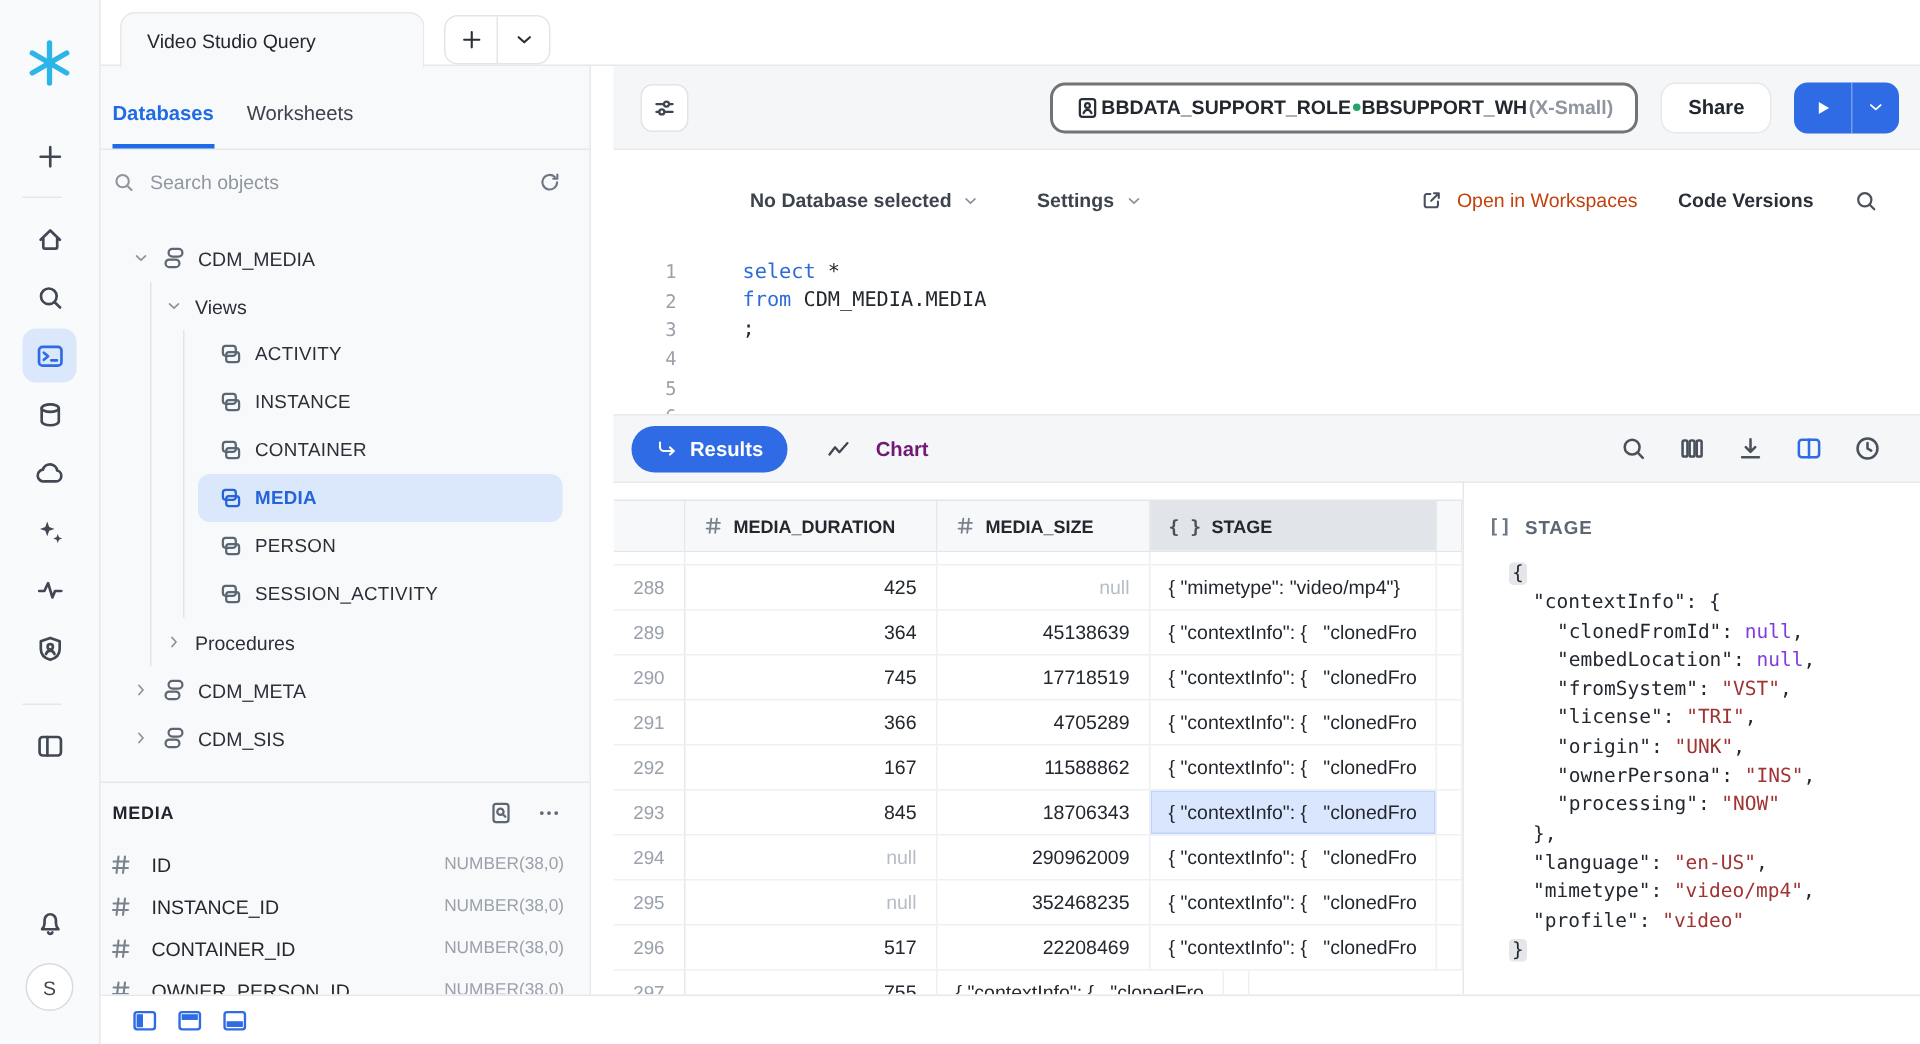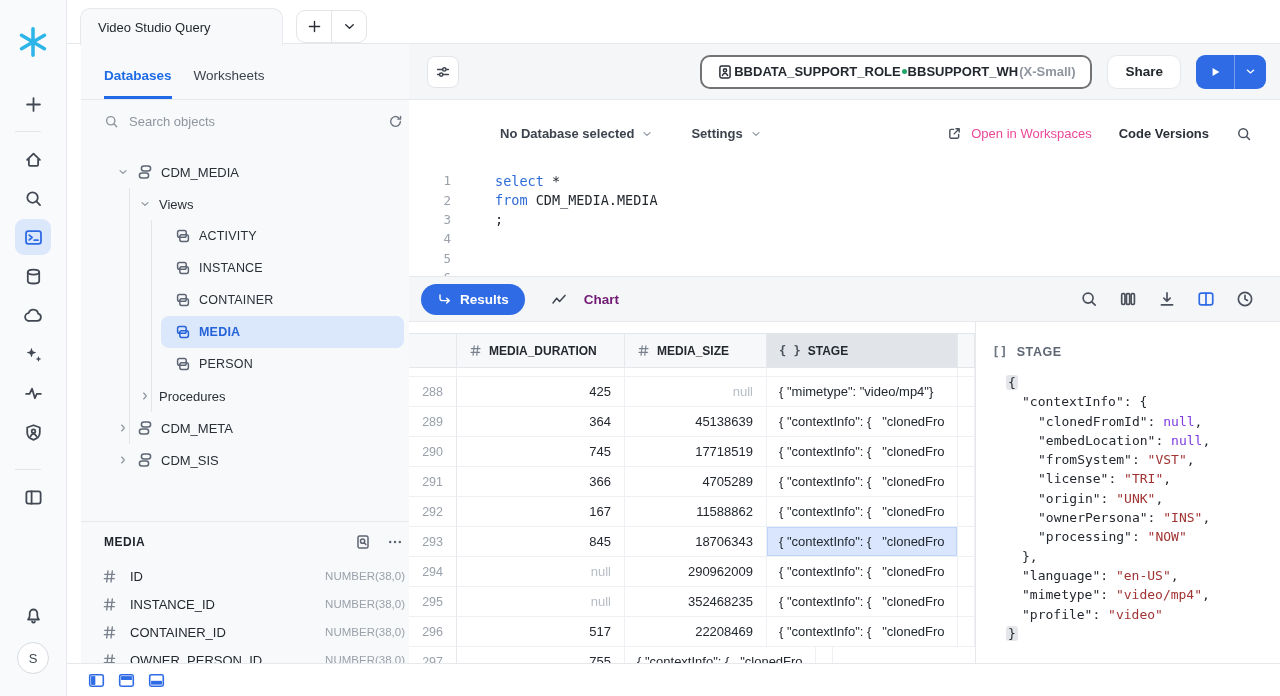--- a/index.html
+++ b/index.html
@@ -22,21 +22,21 @@
 
   
   .tabstrip{position:absolute;left:67px;right:0;top:0;height:44px;background:#fff;border-bottom:1px solid #e6e8ec;z-index:1}
   .wtab{position:absolute;left:13px;top:8px;width:203px;height:37px;background:#f8f9fa;border:1px solid #e6e8ec;border-bottom:none;border-radius:10px 10px 0 0;display:flex;align-items:center;padding-left:17px;font-size:13px;font-weight:400;z-index:2;cursor:pointer}
   .tab-actions{position:absolute;left:229px;top:10px;height:33px;width:71px;border:1px solid #e3e5e9;border-radius:9px;display:flex;background:#fff}
   .tab-actions .half{flex:1;display:flex;align-items:center;justify-content:center;color:#2a2f37;cursor:pointer}
   .tab-actions .half .ic{width:15px;height:15px}
   .tab-actions .half + .half{border-left:1px solid #e3e5e9}
 
   
-  .explorer{position:absolute;left:81px;top:44px;width:342px;bottom:33px;background:#f8f9fa;border-right:1px solid #e6e8ec;overflow:hidden}
+  .explorer{position:absolute;left:52px;top:44px;width:342px;bottom:33px;background:#f8f9fa;border-right:1px solid #e6e8ec;overflow:hidden}
   .ex-tabs{height:56px;display:flex;gap:22px;padding-left:23px;border-bottom:1px solid #e6e8ec;align-items:flex-end}
   .ex-tab{font-size:13.5px;color:#3c434d;padding-bottom:13px;border-bottom:3px solid transparent;cursor:pointer}
   .ex-tab.active{color:#1f6be6;font-weight:700;border-bottom-color:#1f6be6}
   .search-row{height:42px;display:flex;align-items:center;padding:0 19px 0 23px;gap:10px}
   .search-row .mag{width:15px;height:15px;color:#8f96a0}
   .search-row input{flex:1;border:none;background:transparent;outline:none;font-size:13px;font-family:"Liberation Sans",sans-serif;color:#23282f}
   .search-row input::placeholder{color:#8f96a0}
   .search-row .refresh{width:15px;height:15px;color:#6d7683;cursor:pointer}
   .tree{position:relative;padding-top:14px}
   .guide{position:absolute;width:1px;background:#e3e5e9}
@@ -74,21 +74,21 @@
   .run-play .ic{width:14px;height:14px}
   .run-chev{flex:1;display:flex;align-items:center;justify-content:center;color:#fff}
   .run-chev .ic{width:13px;height:13px}
 
   
   .editor-toolbar{position:absolute;left:409px;right:0;top:100px;height:67px;background:#fff;display:flex;align-items:center;padding-left:91px}
   .et-item{display:flex;align-items:center;gap:7px;font-size:13px;font-weight:700;color:#3c434d;cursor:pointer}
   .et-item.settings{margin-left:38px}
   .et-item .ic{width:12px;height:12px;color:#8a919c}
   .et-right{margin-left:auto;display:flex;align-items:center;gap:27px;padding-right:28px}
-  .et-link{display:flex;align-items:center;gap:9px;font-size:13px;color:#ec4899;cursor:pointer}
+  .et-link{display:flex;align-items:center;gap:9px;font-size:13px;color:#c2410c;cursor:pointer}
   .et-link .ic{width:15px;height:15px;color:#4a515c}
   .et-bold{font-size:13px;font-weight:700;color:#2a2f37;cursor:pointer}
   .et-search{width:16px;height:16px;color:#4a515c;cursor:pointer}
 
   
   .editor{position:absolute;left:409px;right:0;top:167px;height:109px;background:#fff;overflow:hidden;padding-top:4px;cursor:text}
   .ed-line{display:flex;height:19.4px;align-items:center}
   .gut{width:50px;text-align:right;padding-right:8px;font-family:"DejaVu Sans Mono",monospace;font-size:12.5px;color:#9aa1ab;flex:none}
   .code{padding-left:36px;font-family:"DejaVu Sans Mono",monospace;font-size:13.5px;white-space:pre}
   .kw{color:#2e6bd6}.pl{color:#23282f}
@@ -342,20 +342,29 @@
         <span class="tlabel">MEDIA</span>
       </div>
       <div class="tree-row ind2 upper">
         <span class="ic tico">
           <svg viewBox="0 0 16 16" fill="none" stroke="currentColor" stroke-width="1.5" stroke-linecap="round" stroke-linejoin="round">
             <rect x="2.6" y="2.6" width="8.6" height="6.6" rx="1.8"></rect>
             <rect x="4.8" y="6.8" width="8.6" height="6.6" rx="1.8"></rect>
           </svg>
         </span>
         <span class="tlabel">PERSON</span>
+      </div>
+      <div class="tree-row ind2 upper">
+        <span class="ic tico">
+          <svg viewBox="0 0 16 16" fill="none" stroke="currentColor" stroke-width="1.5" stroke-linecap="round" stroke-linejoin="round">
+            <rect x="2.6" y="2.6" width="8.6" height="6.6" rx="1.8"></rect>
+            <rect x="4.8" y="6.8" width="8.6" height="6.6" rx="1.8"></rect>
+          </svg>
+        </span>
+        <span class="tlabel">SESSION_ACTIVITY</span>
       </div>
       <div class="tree-row ind1">
         <span class="ic chev">
           <svg viewBox="0 0 16 16" fill="none" stroke="currentColor" stroke-width="1.5" stroke-linecap="round" stroke-linejoin="round">
             <path d="m6.2 4 3.6 4-3.6 4"></path>
           </svg>
         </span>
         <span class="tlabel">Procedures</span>
       </div>
       <div class="tree-row ind0">

